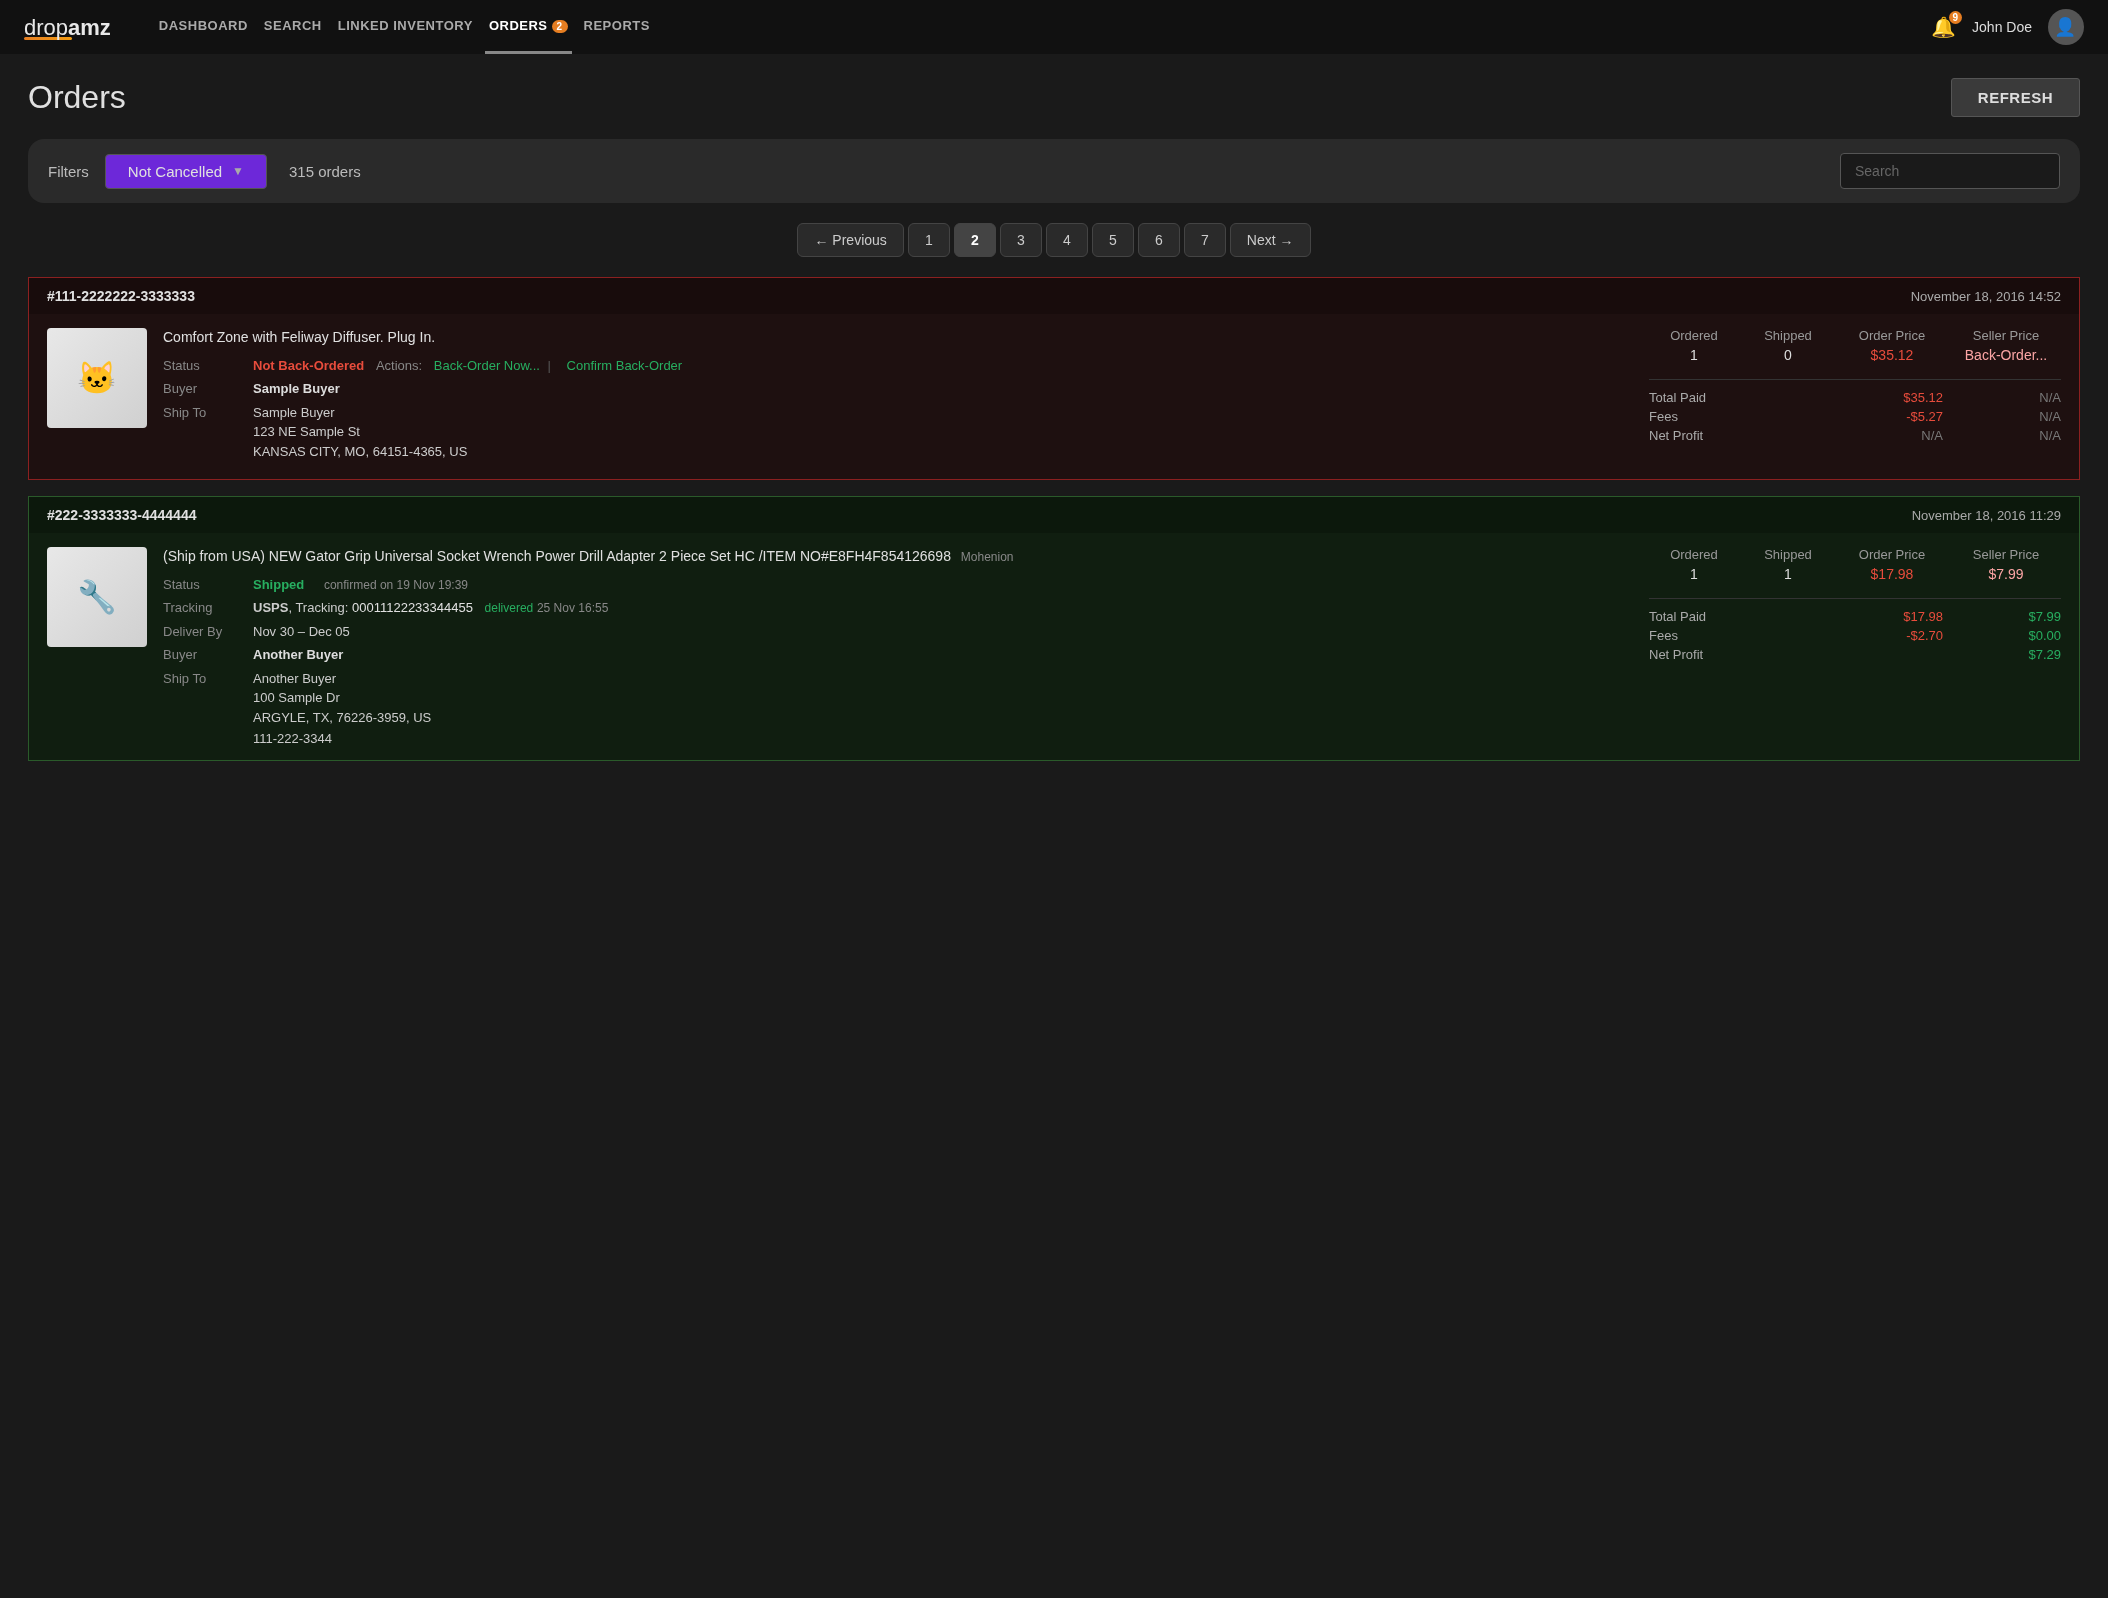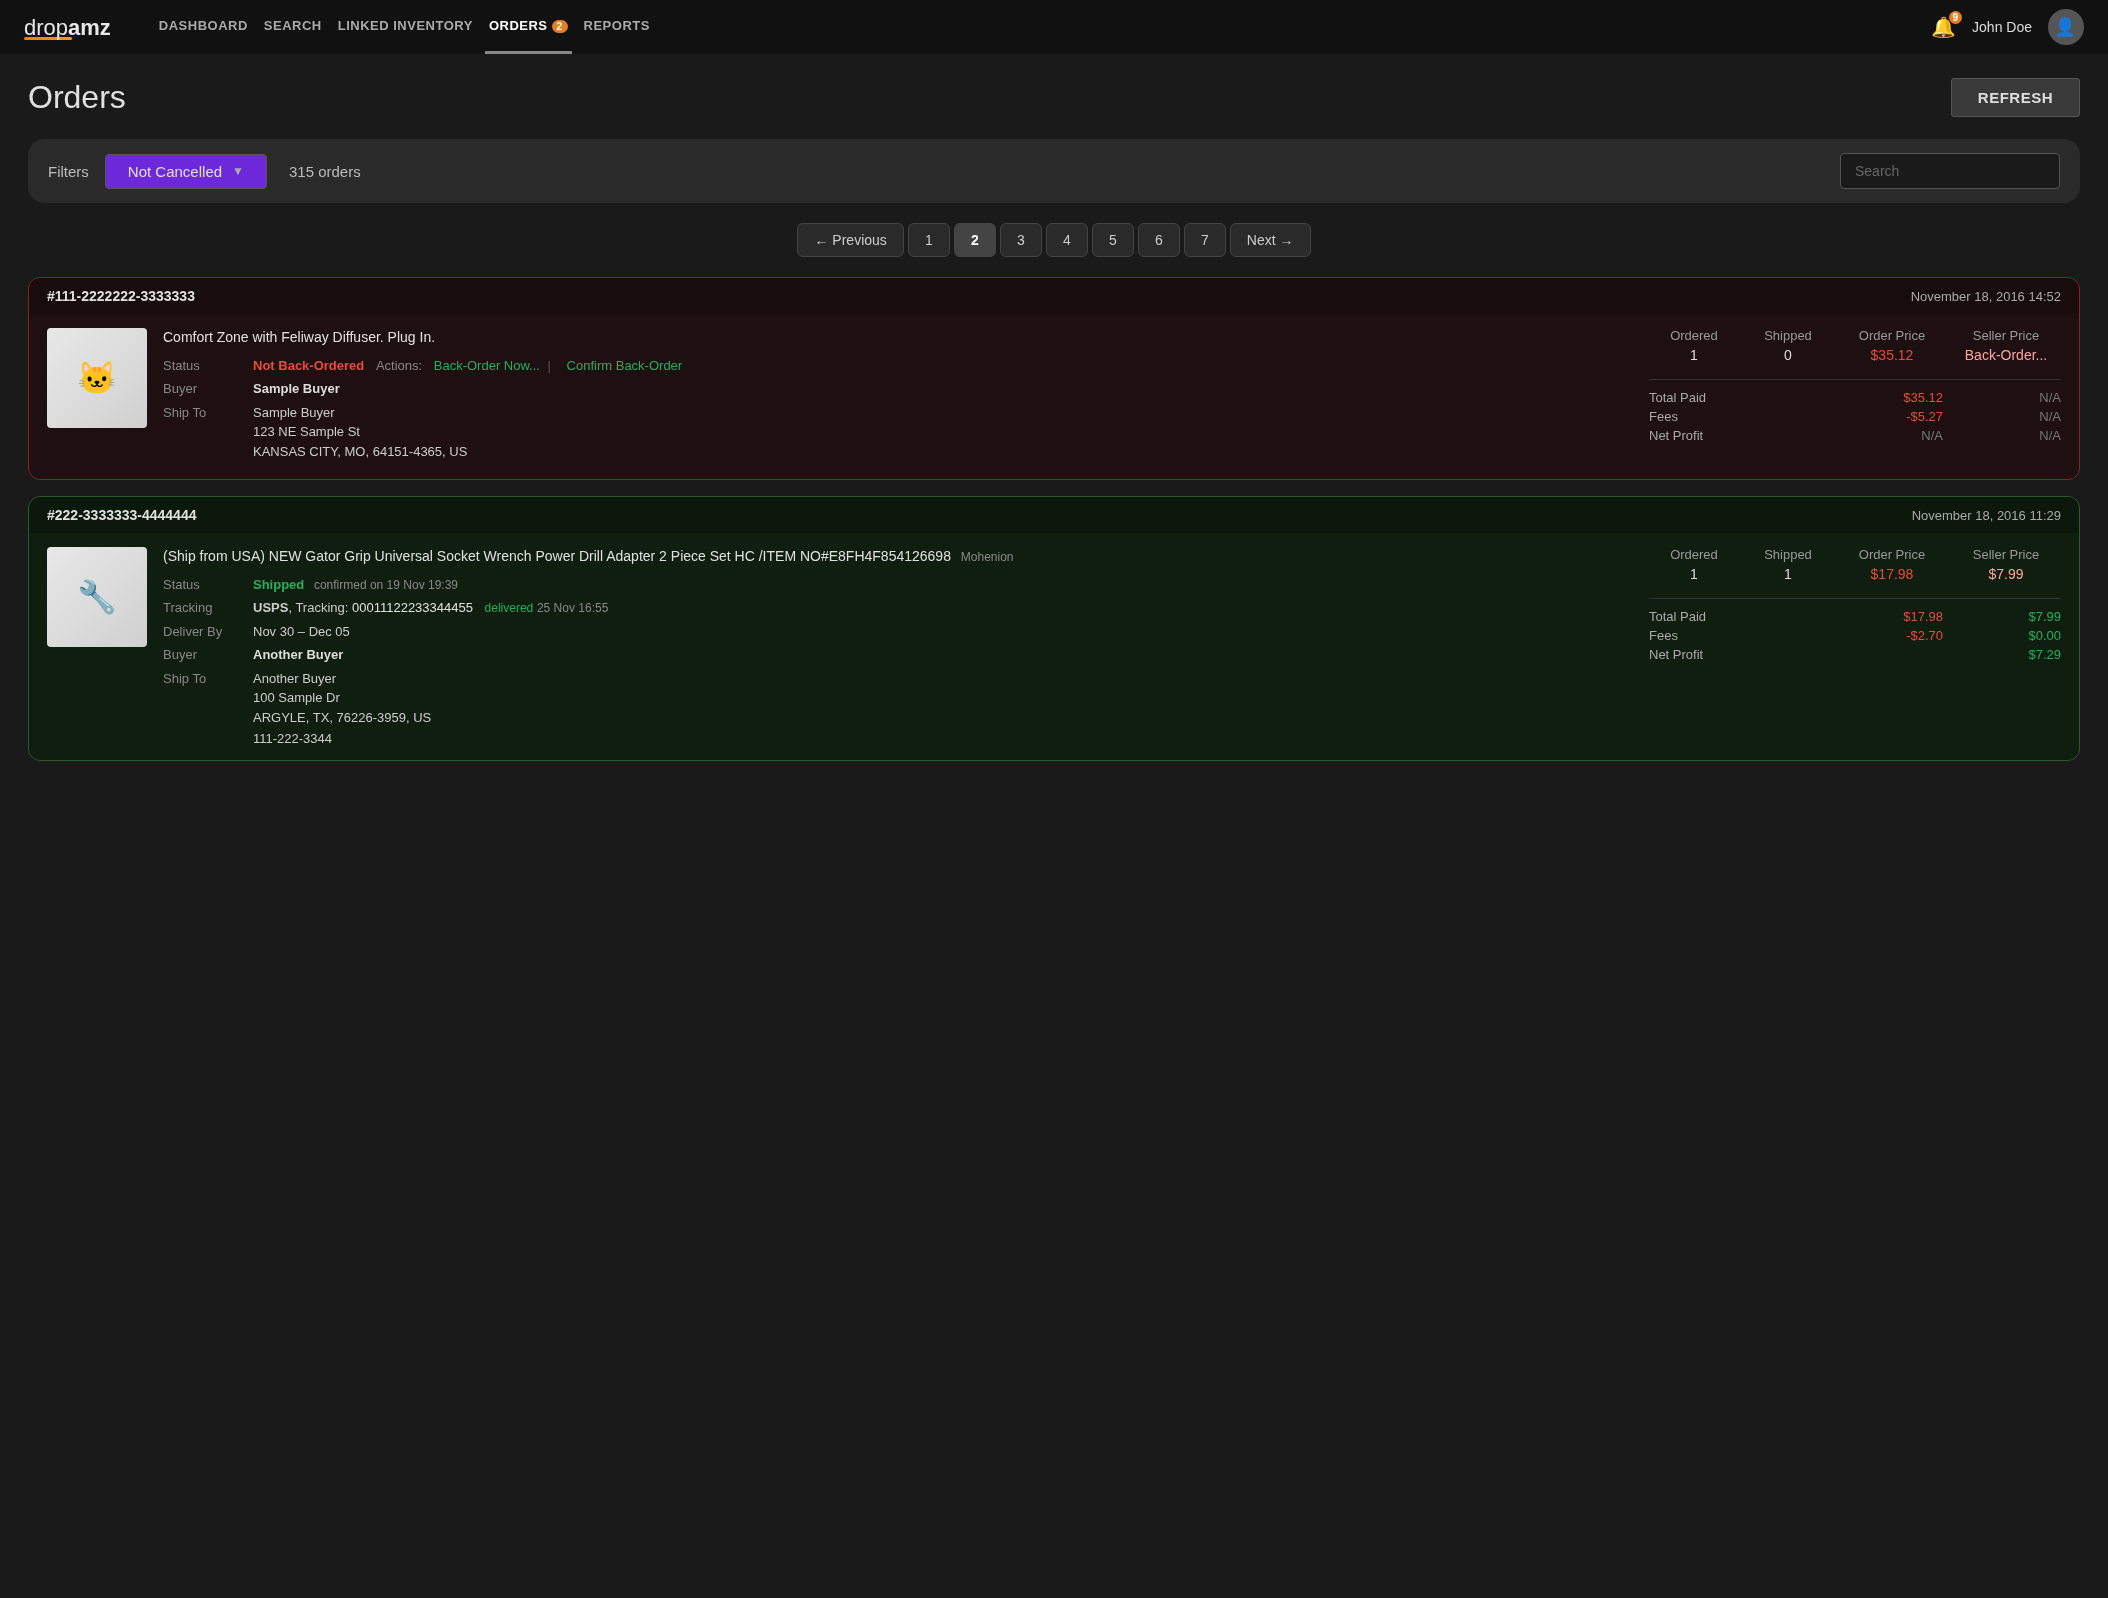--- a/index.html
+++ b/index.html
@@ -190,21 +190,21 @@
     }
     .page-btn.active {
       background: #444;
       color: #fff;
       font-weight: 700;
     }
     .page-btn.nav-btn { padding: 8px 16px; }
 
     
     .order-card {
-      border-radius: 12px;
+      border-radius: 0;
       margin-bottom: 16px;
       overflow: hidden;
     }
     .order-card.red-border {
       border: 1.5px solid #8b2020;
       background: #1e1010;
     }
     .order-card.green-border {
       border: 1.5px solid #2a5a2a;
       background: #101e10;
@@ -288,21 +288,21 @@
     }
     .action-sep { color: #555; margin: 0 4px; }
     .ship-dates { color: #ccc; }
     .days-left { color: #e67e22; margin-left: 8px; font-size: 12px; }
     .tracking-num { color: #e0e0e0; font-weight: 400; }
     .delivered-badge {
       color: #27ae60;
       font-size: 12px;
       margin-left: 8px;
     }
-    .confirmed-text { color: #888; font-size: 12px; margin-left: 6px; }
+    .confirmed-text { color: #888; font-size: 12px; margin-left: 16px; }
     .seller-name { color: #888; font-size: 12px; margin-left: 6px; }
 
     
     .order-stats {
       display: flex;
       flex-direction: column;
       min-width: 340px;
       padding-left: 16px;
     }
     .stats-header {

